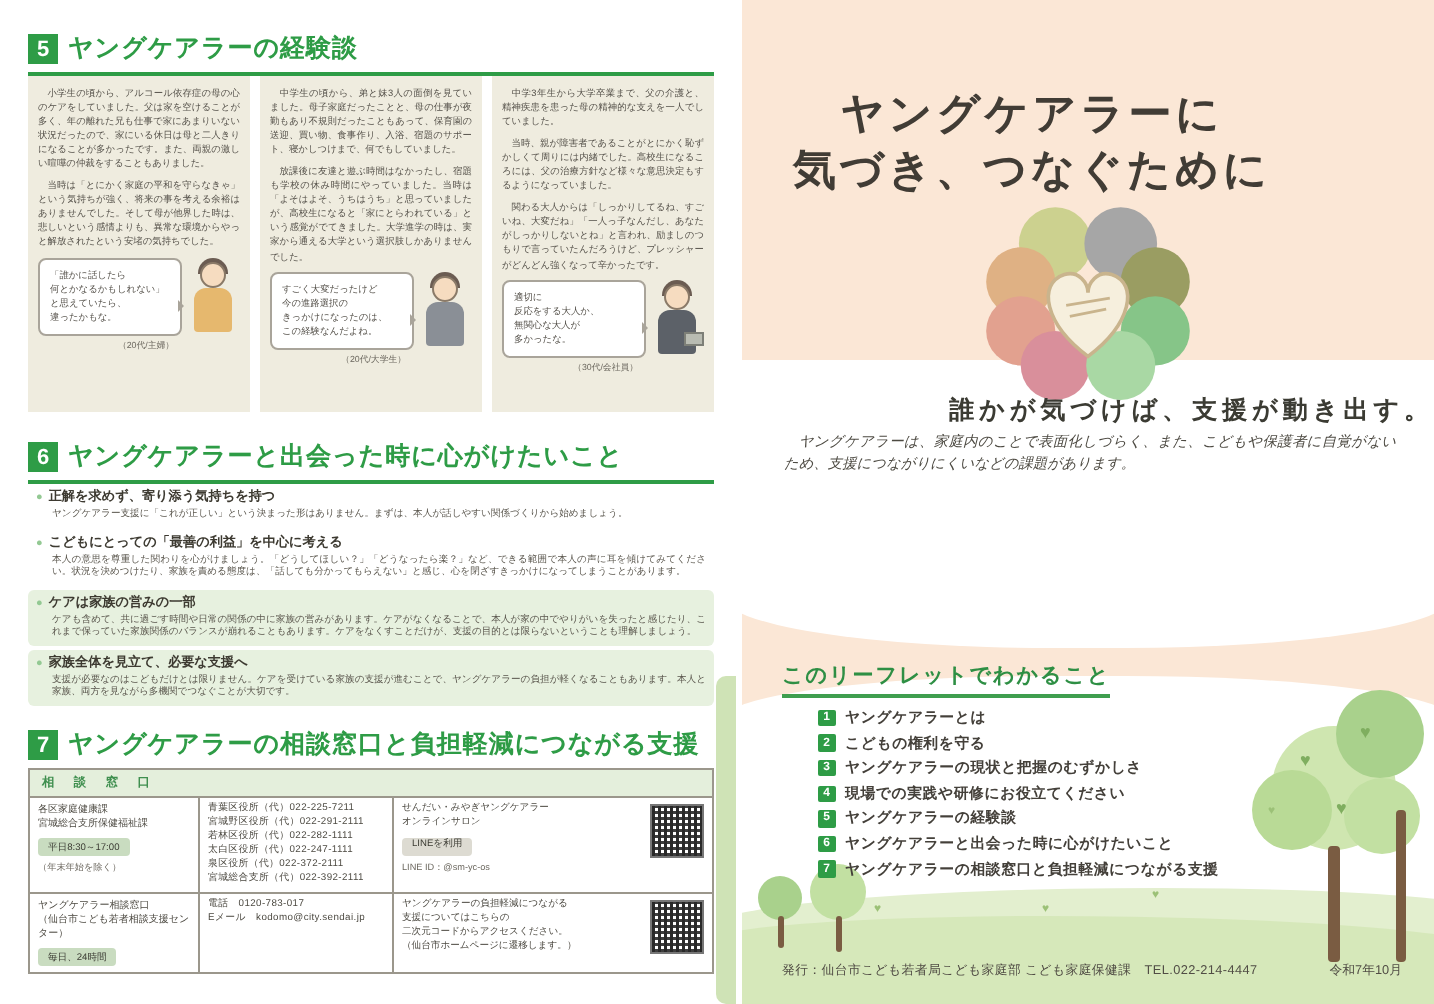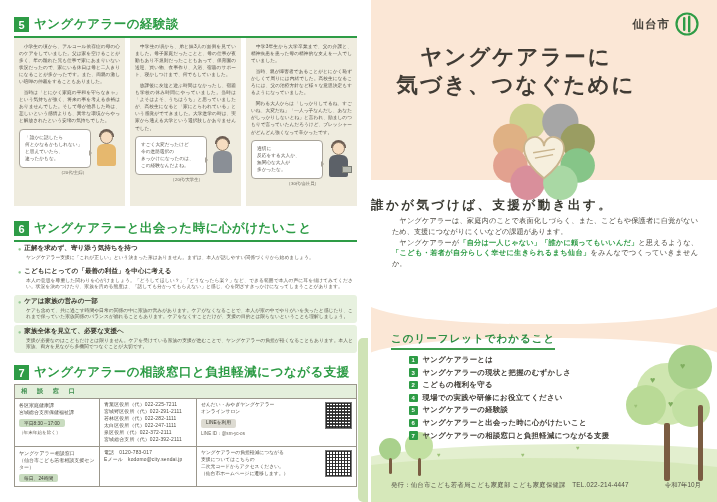--- a/index.html
+++ b/index.html
@@ -71,24 +71,24 @@
   .right-page{position:absolute;left:371px;top:0;width:346px;height:502px;background:#fbe7d6;overflow:hidden;}
   .white-a{position:absolute;left:-10px;top:180px;width:366px;height:144px;background:#fff;
            border-radius:0 0 45% 45% / 0 0 26px 26px;}
   .white-b{position:absolute;left:-10px;top:338px;width:366px;height:164px;background:#fff;
            border-radius:45% 45% 0 0 / 22px 22px 0 0;}
   .city-brand{position:absolute;right:18px;top:12px;display:flex;align-items:center;gap:5px;}
   .city-name{font-size:11.5px;color:#44403a;font-weight:bold;letter-spacing:1px;}
   .main-title{position:absolute;left:0;top:44px;width:290px;text-align:center;font-size:21.5px;
               font-weight:800;letter-spacing:2px;line-height:1.3;color:#413c35;white-space:pre-line;}
   .flower{position:absolute;left:118px;top:100px;}
-  .subtitle{position:absolute;left:0;top:197px;width:346px;text-align:left;font-size:12.5px;
+  .subtitle{position:absolute;left:0;top:197px;width:346px;text-align:right;font-size:12.5px;
             font-weight:bold;letter-spacing:2.5px;color:#3b3b33;}
   .paras{position:absolute;left:21px;top:216px;width:306px;font-size:7.2px;line-height:1.5;
-         color:#4d4a42;text-align:justify;}
+         color:#4d4a42;text-align:justify;font-style:italic;}
   .paras p{margin:0;}
   .green-strong{color:#2e9c46;font-weight:bold;}
 
   .guide{position:absolute;left:20px;top:328px;width:300px;}
   .guide-heading{display:inline-block;color:#2e8f44;font-weight:bold;font-size:10.5px;
                  letter-spacing:1px;border-bottom:2px solid #3f9e4f;padding-bottom:2px;}
   .g-items{margin-top:5px;display:flex;flex-direction:column;gap:2.6px;padding-left:18px;}
   .g-item{display:flex;align-items:center;gap:5px;}
   .g-num{display:inline-flex;align-items:center;justify-content:center;width:8.5px;height:8.5px;
          background:#2e9c46;color:#fff;font-size:6px;font-weight:bold;border-radius:1px;flex:0 0 auto;}
@@ -298,28 +298,20 @@
     <div class="tree" style="left:8px;top:432px;width:70px;height:50px;">
       <div class="canopy" style="left:0px;top:6px;width:22px;height:22px;background:#a9d18c;"></div>
       <div class="trunk" style="left:10px;top:26px;width:2.5px;height:16px;"></div>
       <div class="canopy" style="left:26px;top:0px;width:28px;height:28px;background:#c2e0a2;"></div>
       <div class="trunk" style="left:39px;top:26px;width:3px;height:18px;"></div>
       <span class="leaf small" style="left:58px;top:20px;">♥</span>
     </div>
     <span class="leaf small" style="position:absolute;left:150px;top:452px;">♥</span>
     <span class="leaf small" style="position:absolute;left:205px;top:445px;">♥</span>
 
-    <div class="city-brand">
-      <span class="city-name">仙台市</span>
-      <svg width="24" height="24" viewBox="0 0 24 24">
-        <circle cx="12" cy="12" r="10.5" fill="none" stroke="#2e9c46" stroke-width="2.2"></circle>
-        <rect x="8" y="5" width="2.4" height="14" rx="1.2" fill="#2e9c46"></rect>
-        <rect x="13" y="3.5" width="2.4" height="17" rx="1.2" fill="#2e9c46"></rect>
-      </svg>
-    </div>
 
     <div class="main-title">ヤングケアラーに
 気づき、つなぐために</div>
 
     <svg class="flower" width="110" height="100" viewBox="0 0 120 110">
       <circle cx="42" cy="24" r="20" fill="#ccd18f"></circle>
       <circle cx="78" cy="24" r="20" fill="#a6a6a6"></circle>
       <circle cx="23" cy="45" r="19" fill="#dfb184"></circle>
       <circle cx="97" cy="45" r="19" fill="#9a9d62"></circle>
       <circle cx="23" cy="72" r="19" fill="#e2a18f"></circle>
@@ -327,37 +319,36 @@
       <circle cx="42" cy="91" r="19" fill="#d98f9b"></circle>
       <circle cx="78" cy="91" r="19" fill="#a9d8a4"></circle>
       <path d="M60,86 C36,68 32,46 47,41 C55,38.5 60,46 60,51 C60,46 65,38.5 73,41 C88,46 84,68 60,86 Z" fill="#f6efdd" stroke="#c9b48d" stroke-width="2"></path>
       <path d="M48,58 L72,54 M50,64 L70,60" stroke="#c9b48d" stroke-width="1.5" fill="none"></path>
     </svg>
 
     <div class="subtitle">誰かが気づけば、支援が動き出す。</div>
 
     <div class="paras">
       <p>　ヤングケアラーは、家庭内のことで表面化しづらく、また、こどもや保護者に自覚がないため、支援につながりにくいなどの課題があります。</p>
-      <p><span>　ヤングケアラーが</span><span class="green-strong">「自分は一人じゃない」「誰かに頼ってもいいんだ」</span><span>と思えるような、</span><span class="green-strong">「こども・若者が自分らしく幸せに生きられるまち仙台」</span><span>をみんなでつくっていきませんか。</span></p>
     </div>
 
     <div class="guide">
       <span class="guide-heading">このリーフレットでわかること</span>
       <div class="g-items">
         <div class="g-item">
             <span class="g-num">1</span>
             <span class="g-label">ヤングケアラーとは</span>
           </div>
         <div class="g-item">
+            <span class="g-num">2</span>
+            <span class="g-label">こどもの権利を守る</span>
+          </div>
+        <div class="g-item">
             <span class="g-num">3</span>
             <span class="g-label">ヤングケアラーの現状と把握のむずかしさ</span>
-          </div>
-        <div class="g-item">
-            <span class="g-num">2</span>
-            <span class="g-label">こどもの権利を守る</span>
           </div>
         <div class="g-item">
             <span class="g-num">4</span>
             <span class="g-label">現場での実践や研修にお役立てください</span>
           </div>
         <div class="g-item">
             <span class="g-num">5</span>
             <span class="g-label">ヤングケアラーの経験談</span>
           </div>
         <div class="g-item">

